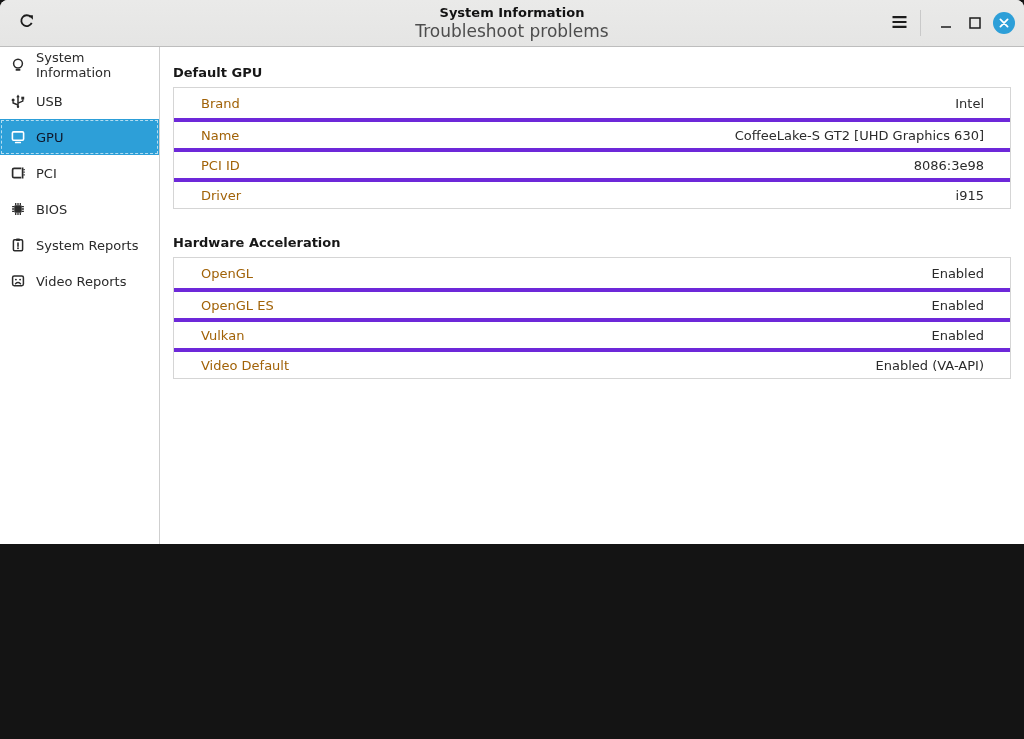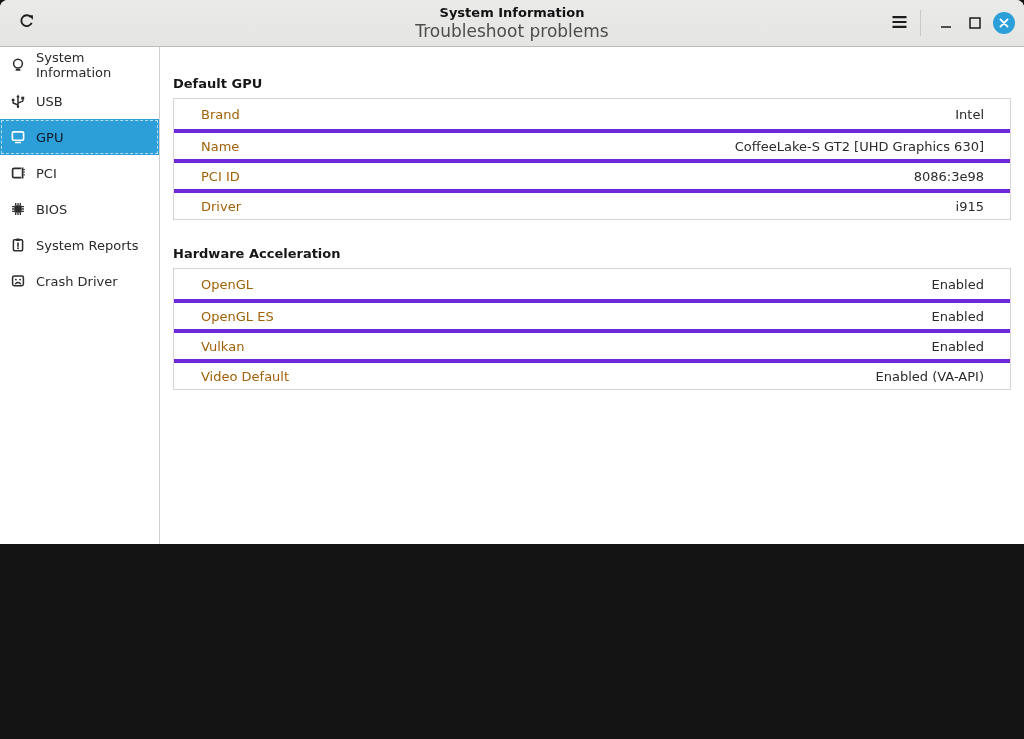--- a/index.html
+++ b/index.html
@@ -73,21 +73,21 @@
   .side-item.active { background: #2d9fd8; color: #0f172a; }
   .side-item.active::after {
     content: ""; position: absolute; inset: 1px;
     border: 1px dashed rgba(255,255,255,0.65);
     pointer-events: none;
   }
   .side-icon { width: 16px; height: 16px; flex: none; color: #2b2b2b; display: flex; }
   .side-item.active .side-icon { color: #ffffff; }
   .side-icon svg { width: 16px; height: 16px; }
 
-  .main { flex: 1; padding: 15px 13px; overflow: auto; background: #ffffff; }
+  .main { flex: 1; padding: 4px 13px; overflow: auto; background: #ffffff; }
 
   .section-title {
     font-size: 13px; font-weight: bold; color: #171717;
     margin: 14px 0 7px 0;
   }
   .section + .section .section-title { margin-top: 26px; }
 
   .info-table { border: 1px solid #d5d5d5; background: #ffffff; }
   .info-row {
     display: flex; justify-content: space-between; align-items: center;
@@ -231,21 +231,21 @@
 
   <div class="side-item">
     <span class="side-icon">
             <svg viewBox="0 0 16 16">
               <rect x="2.6" y="3" width="10.8" height="9.7" rx="1.6" fill="none" stroke="currentColor" stroke-width="1.5"></rect>
               <circle cx="5.9" cy="6.6" r="0.95" fill="currentColor"></circle>
               <circle cx="10.1" cy="6.6" r="0.95" fill="currentColor"></circle>
               <path d="M5.5 10.7 q2.5 -2.3 5 0" fill="none" stroke="currentColor" stroke-width="1.4" stroke-linecap="round"></path>
             </svg>
           </span>
-    <span class="side-label">Crash Driver</span>
+    <span class="side-label">Video Reports</span>
   </div>
 </div>
     <div class="main" id="main">
   <div class="section">
     <div class="section-title">Default GPU</div>
     <div class="info-table">
   <div class="info-row">
     <span class="row-label">Brand</span>
     <span class="row-value">Intel</span>
   </div>

